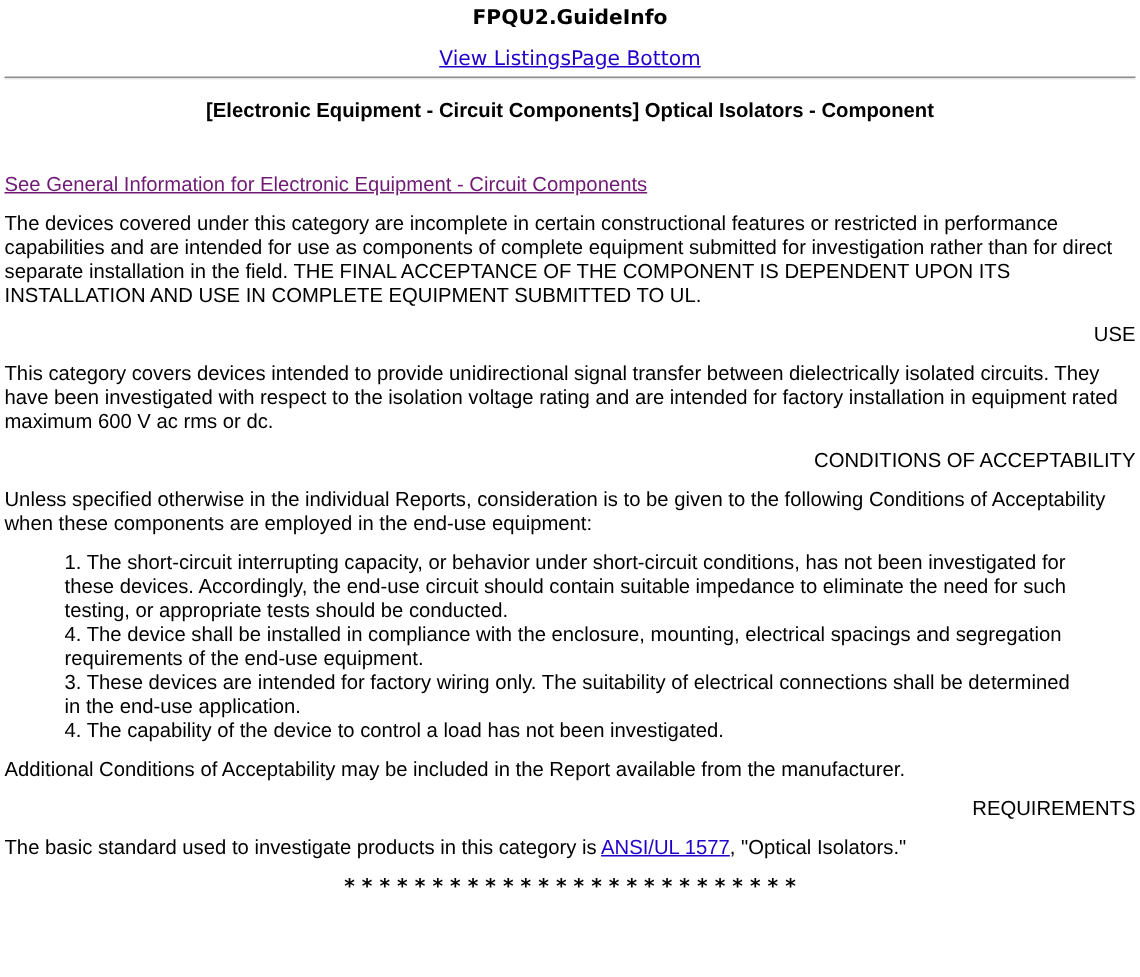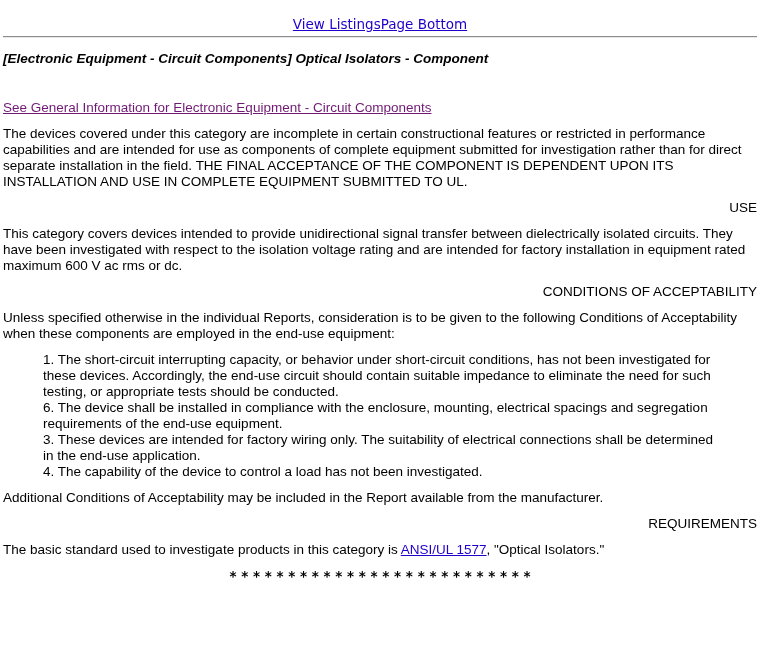--- a/index.html
+++ b/index.html
@@ -40,22 +40,22 @@
   }
   hr.rule {
     margin: 4px 0 0 0;
     height: 0;
     border: none;
     border-top: 1px solid #8c8c8c;
     border-bottom: 1px solid #e8e8e8;
   }
   .main-heading {
     margin: 13px 0 0 0;
+    text-align: center;
     font-weight: bold;
-    font-style: italic;
   }
   .general-link-row {
     margin: 33px 0 0 0;
   }
   p.block {
     margin: 10px 0;
   }
   .section-heading {
     margin: 10px 0;
     text-align: right;
@@ -68,20 +68,21 @@
     margin: 10px 0;
     text-align: center;
     font-weight: bold;
     font-size: 13.5px;
   }
 </style>
 </head>
 <body>
 
 <div class="page-title wide">
+  <div>FPQU2.GuideInfo</div>
 </div>
 
 <div class="nav-row wide">
   <a href="#" class="link">View Listings</a>
   <a href="#" class="link">Page Bottom</a>
 </div>
 
 <hr class="rule">
 
 <div class="main-heading">[Electronic Equipment - Circuit Components] Optical Isolators - Component</div>
@@ -94,21 +95,21 @@
 
 <div class="section-heading">USE</div>
 
 <p class="block">This category covers devices intended to provide unidirectional signal transfer between dielectrically isolated circuits. They have been investigated with respect to the isolation voltage rating and are intended for factory installation in equipment rated maximum 600 V ac rms or dc.</p>
 
 <div class="section-heading">CONDITIONS OF ACCEPTABILITY</div>
 
 <p class="block">Unless specified otherwise in the individual Reports, consideration is to be given to the following Conditions of Acceptability when these components are employed in the end-use equipment:</p>
 
 <blockquote class="cond-item">1. The short-circuit interrupting capacity, or behavior under short-circuit conditions, has not been investigated for these devices. Accordingly, the end-use circuit should contain suitable impedance to eliminate the need for such testing, or appropriate tests should be conducted.</blockquote>
-<blockquote class="cond-item">6. The device shall be installed in compliance with the enclosure, mounting, electrical spacings and segregation requirements of the end-use equipment.</blockquote>
+<blockquote class="cond-item">4. The device shall be installed in compliance with the enclosure, mounting, electrical spacings and segregation requirements of the end-use equipment.</blockquote>
 <blockquote class="cond-item">3. These devices are intended for factory wiring only. The suitability of electrical connections shall be determined in the end-use application.</blockquote>
 <blockquote class="cond-item">4. The capability of the device to control a load has not been investigated.</blockquote>
 
 <p class="block">Additional Conditions of Acceptability may be included in the Report available from the manufacturer.</p>
 
 <div class="section-heading">REQUIREMENTS</div>
 
 <p class="block"><span>The basic standard used to investigate products in this category is </span><a href="#" class="link">ANSI/UL 1577</a><span>, "Optical Isolators."</span></p>
 
 <div class="asterisk-row wide">* * * * * * * * * * * * * * * * * * * * * * * * * *</div>

